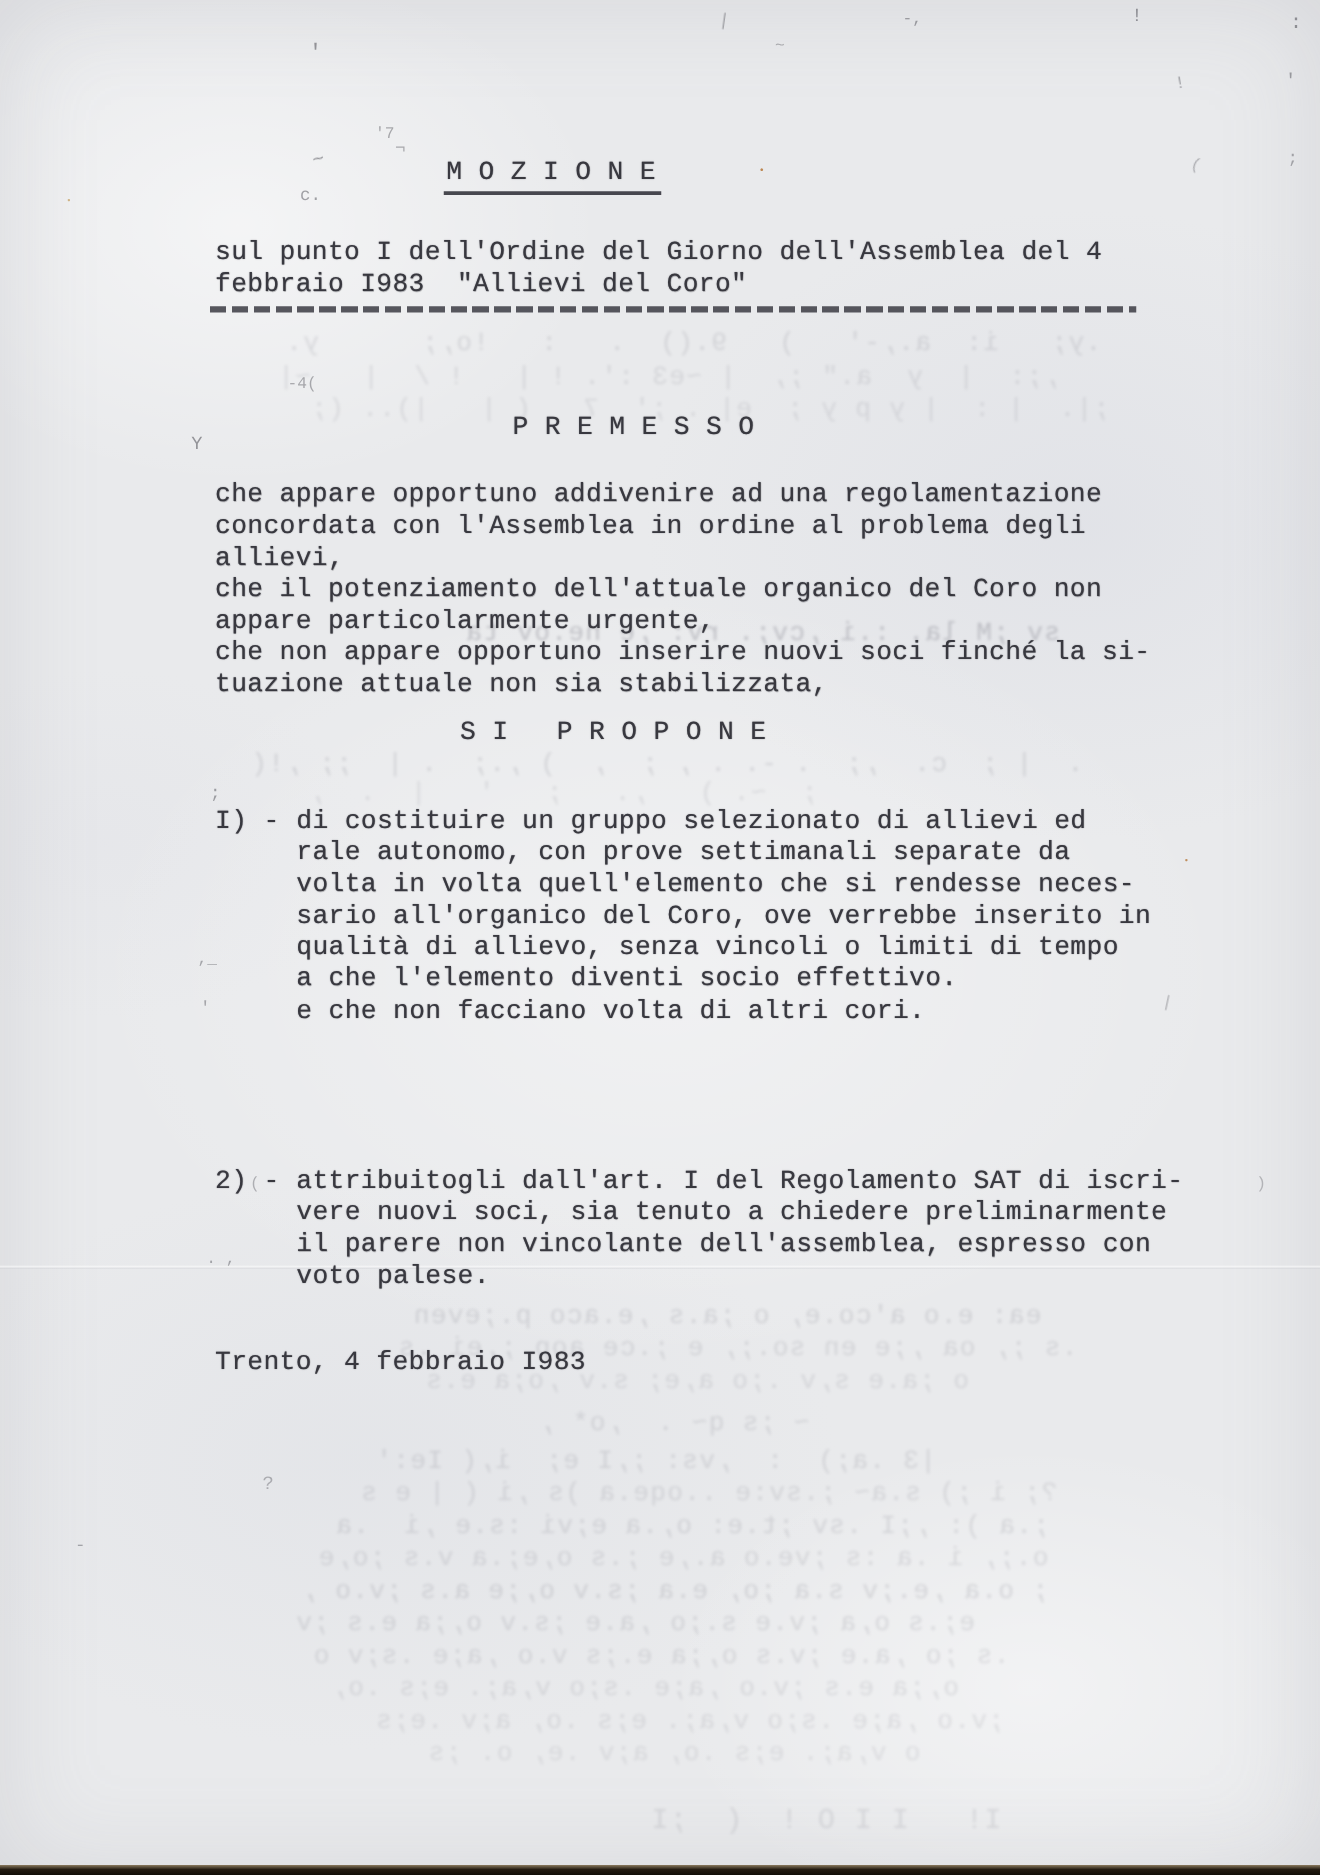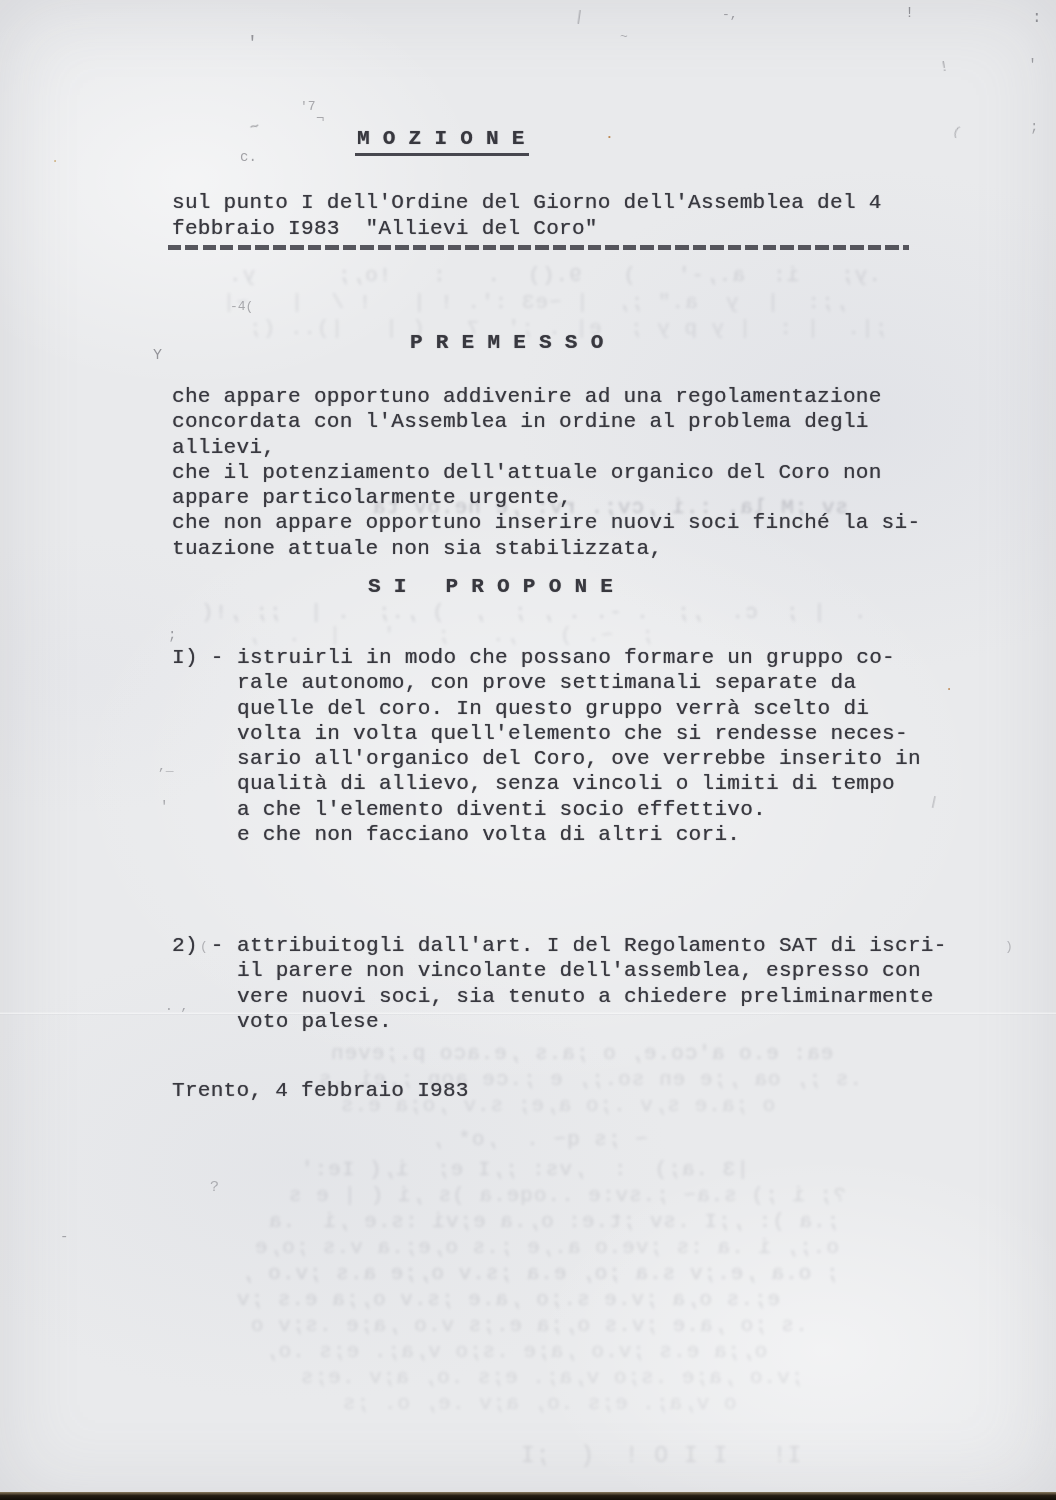--- a/index.html
+++ b/index.html
@@ -23,21 +23,21 @@
   .typed{
     position:absolute;
     font-size:21px;
     line-height:25.3px;
     letter-spacing:0.3px;
     color:#38383f;
     white-space:pre;
     text-shadow:0 0 1px rgba(44,44,52,.55), .4px .4px 0 rgba(44,44,52,.22);
     z-index:3;
   }
-  .heading{line-height:25px;font-weight:bold;}
+  .heading{line-height:25px;}
   .tline{white-space:pre;}
   .title-underline{
     position:absolute;height:3.5px;background:#3a3a42;
     filter:blur(.4px);opacity:.92;z-index:3;
   }
   .dashed-rule{
     position:absolute;height:5px;
     background:repeating-linear-gradient(90deg,#3c3c44 0 13px, rgba(60,60,68,0) 13px 17.5px);
     filter:blur(.5px);opacity:.85;z-index:3;
   }
@@ -146,37 +146,36 @@
   <div class="dashed-rule" style="left:168px;top:245px;width:741px"></div>
 
   <div class="typed heading" style="left:410px;top:330px">P R E M E S S O</div>
   <div class="typed" style="left:172px;top:384px" id="premesso-paragraph"><div class="tline">che appare opportuno addivenire ad una regolamentazione</div><div class="tline">concordata con l'Assemblea in ordine al problema degli</div><div class="tline">allievi,</div><div class="tline">che il potenziamento dell'attuale organico del Coro non</div><div class="tline">appare particolarmente urgente,</div><div class="tline">che non appare opportuno inserire nuovi soci finché la si-</div><div class="tline">tuazione attuale non sia stabilizzata,</div></div>
 
   <div class="typed heading" style="left:368px;top:574px">S I   P R O P O N E</div>
 
   <div class="item" style="left:172px;top:645px">
     <span class="item-marker">I) -</span>
     <div class="item-lines">
-        <div class="tline">istruirli in modo che possano formare un gruppo co-</div>
+        <div class="tline">di costituire un gruppo selezionato di allievi ed</div>
         <div class="tline">rale autonomo, con prove settimanali separate da</div>
-        <div class="tline">quelle del coro. In questo gruppo verrà scelto di</div>
         <div class="tline">volta in volta quell'elemento che si rendesse neces-</div>
         <div class="tline">sario all'organico del Coro, ove verrebbe inserito in</div>
         <div class="tline">qualità di allievo, senza vincoli o limiti di tempo</div>
         <div class="tline">a che l'elemento diventi socio effettivo.</div>
         <div class="tline">e che non facciano volta di altri cori.</div>
       </div>
   </div>
 
   <div class="item" style="left:172px;top:933px">
     <span class="item-marker">2) -</span>
     <div class="item-lines">
         <div class="tline">attribuitogli dall'art. I del Regolamento SAT di iscri-</div>
+        <div class="tline">vere nuovi soci, sia tenuto a chiedere preliminarmente</div>
         <div class="tline">il parere non vincolante dell'assemblea, espresso con</div>
-        <div class="tline">vere nuovi soci, sia tenuto a chiedere preliminarmente</div>
         <div class="tline">voto palese.</div>
       </div>
   </div>
 
   <div class="typed" style="left:172px;top:1078px">Trento, 4 febbraio I983</div>
 
   <div class="scan-edge"></div>
 
 </div>
 

